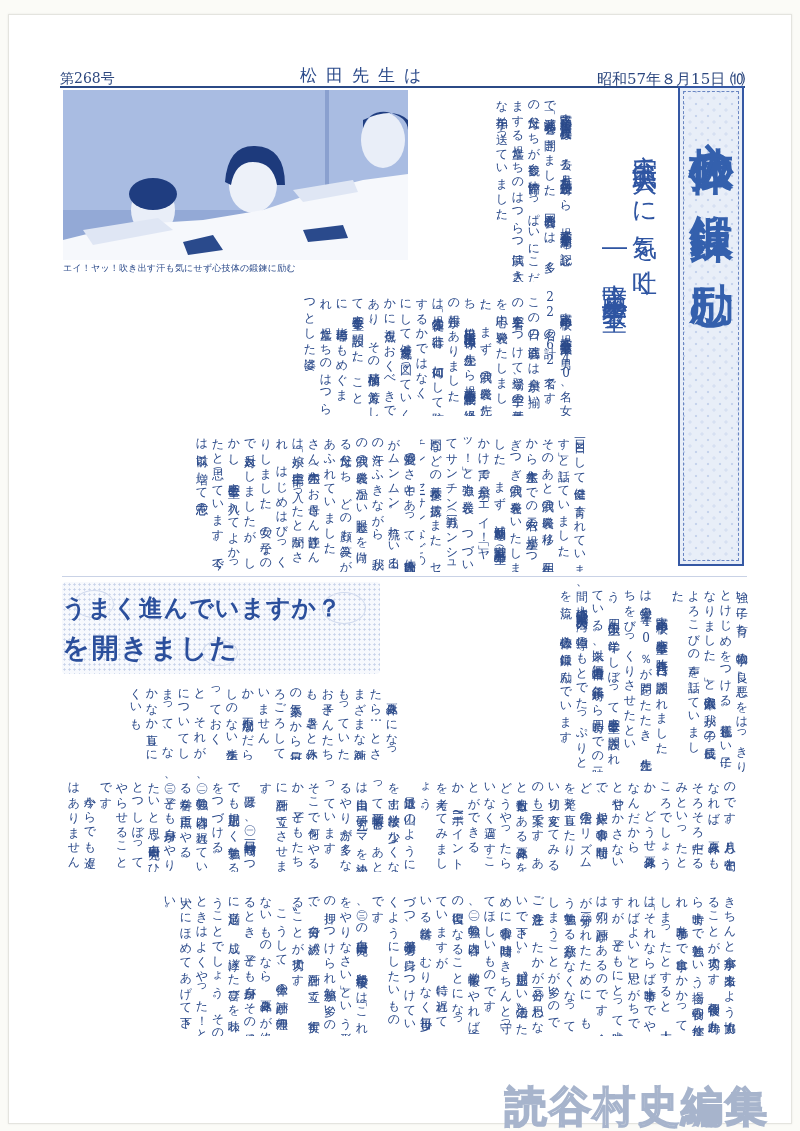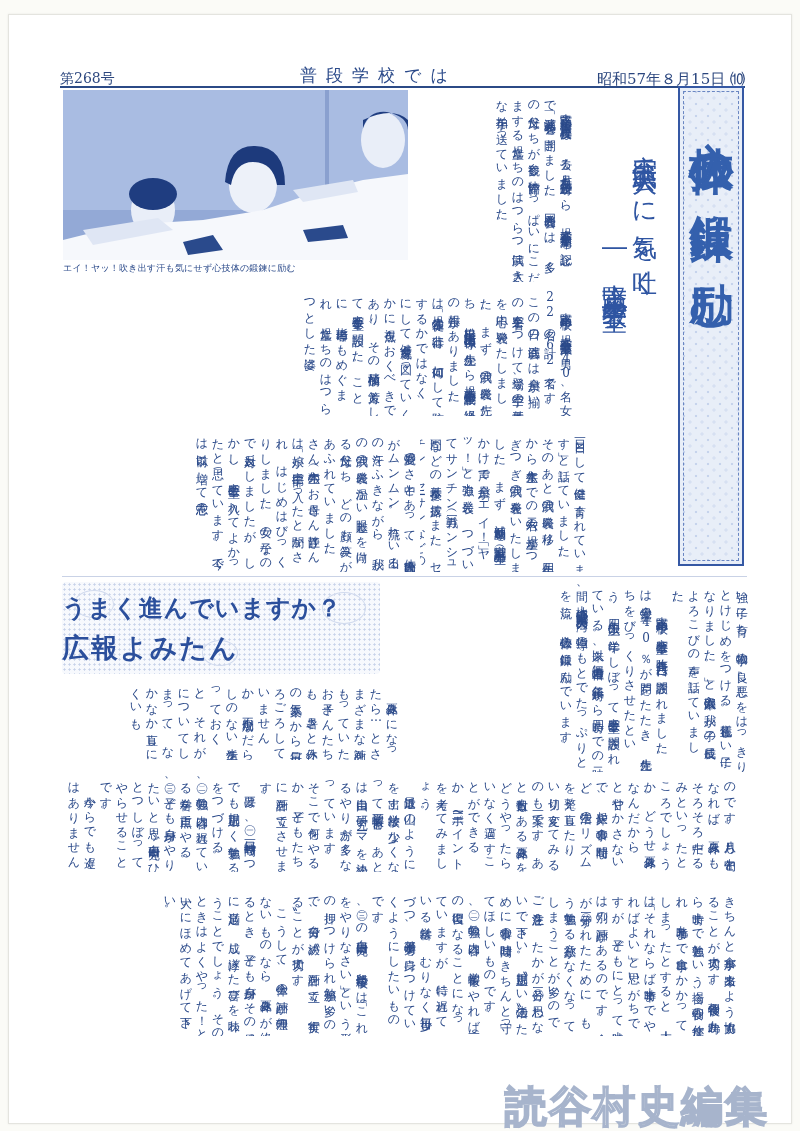--- a/index.html
+++ b/index.html
@@ -47,21 +47,21 @@
 
   .watermark { position: absolute; left: 505px; top: 1079px; font-family: "DejaVu Sans", sans-serif; font-weight: bold; font-size: 42px; letter-spacing: 2px; color: transparent; -webkit-text-stroke: 1.6px #a7b4cc; }
 </style>
 </head>
 <body>
 
 <div class="page"></div>
 
 <div class="hdr">
   <span class="hdr-issue">第268号</span>
-  <span class="hdr-title">普段学校では</span>
+  <span class="hdr-title">松田先生は</span>
   <span class="hdr-date"><span>昭和57年８月15日</span> <span>⑽</span></span>
 </div>
 <div class="hdr-rule"></div>
 
 <div class="photo">
   <svg width="345" height="170" viewBox="0 0 345 170">
     <rect width="345" height="170" fill="#93a9d6"></rect>
     <rect x="0" y="0" width="345" height="120" fill="#a9bce2"></rect>
     <rect x="262" y="0" width="4" height="170" fill="#8aa0cf"></rect>
 
@@ -107,21 +107,21 @@
   <p class="ind">　古堅南小学校の空手教室は昨年六月二〇日に開設されました。開設当初は全児童の40％が門戸をたたき、先生たちをびっくりさせたという。四年生以上の学年にしぼって空手教室は開設されている。以来、毎週土曜日の午後二時から四時までの二時間、上地流師範宮城実氏（大湾）の指導のもとでたっぷりと汗を流し、心技体の鍛錬に励んでいます。</p>
 </div>
 
 <div class="rule-h" style="left:62px; top:576px; width:685px;"></div>
 
 <div class="plan-box">
   <div class="plan-deco1" style="left:12px; top:8px; width:40px; height:28px;"></div>
   <div class="plan-deco2" style="left:260px; top:10px; width:44px; height:32px;"></div>
   <div class="plan-deco3" style="left:140px; top:58px; width:36px; height:26px;"></div>
   <div class="plan-title plan-t1">うまく進んでいますか？</div>
-  <div class="plan-title plan-t2">広報よみたん</div>
+  <div class="plan-title plan-t2">を開きました</div>
 </div>
 
 <div class="vt" style="left:64px; top:680px; width:336px; height:80px;">
   <p>　夏休みになったら…とさまざまな計画をもっていたお子さんたちも、暑さと休みの気楽さから毎日ごろごろしていませんか。不規則なだらしのない生活を放っておくと、それが身についてしまって、なかなか直しにくいも</p>
 </div>
 <div class="vt" style="left:64px; top:774px; width:690px; height:98px; white-space: pre-line;">
   <p>のです。八月も中旬となれば、夏休みもそろそろ中だるみといったところでしょうか。どうせ夏休みなんだから、と甘やかさないで、起床や食事の時間など、生活のリズムを整え直したり、思い切り変えてみるのも一案です。あと十数日もある夏休みをどうやったら悔いなく過ごすことができるか、二〜三ポイントを考えてみましょう。
 　最近は山のように宿題を出す学校は少なくなって学習帳一冊と、あとは自由に研究テーマを決めるやり方が多くなっています。そこで何をやるか、子どもたちに計画を立てさせます。
 　要は、㊀、毎日一時間づつでも規則正しく勉強する習慣をつづける。
 ㊁、勉強の内容は遅れている学科を重点にやる。

